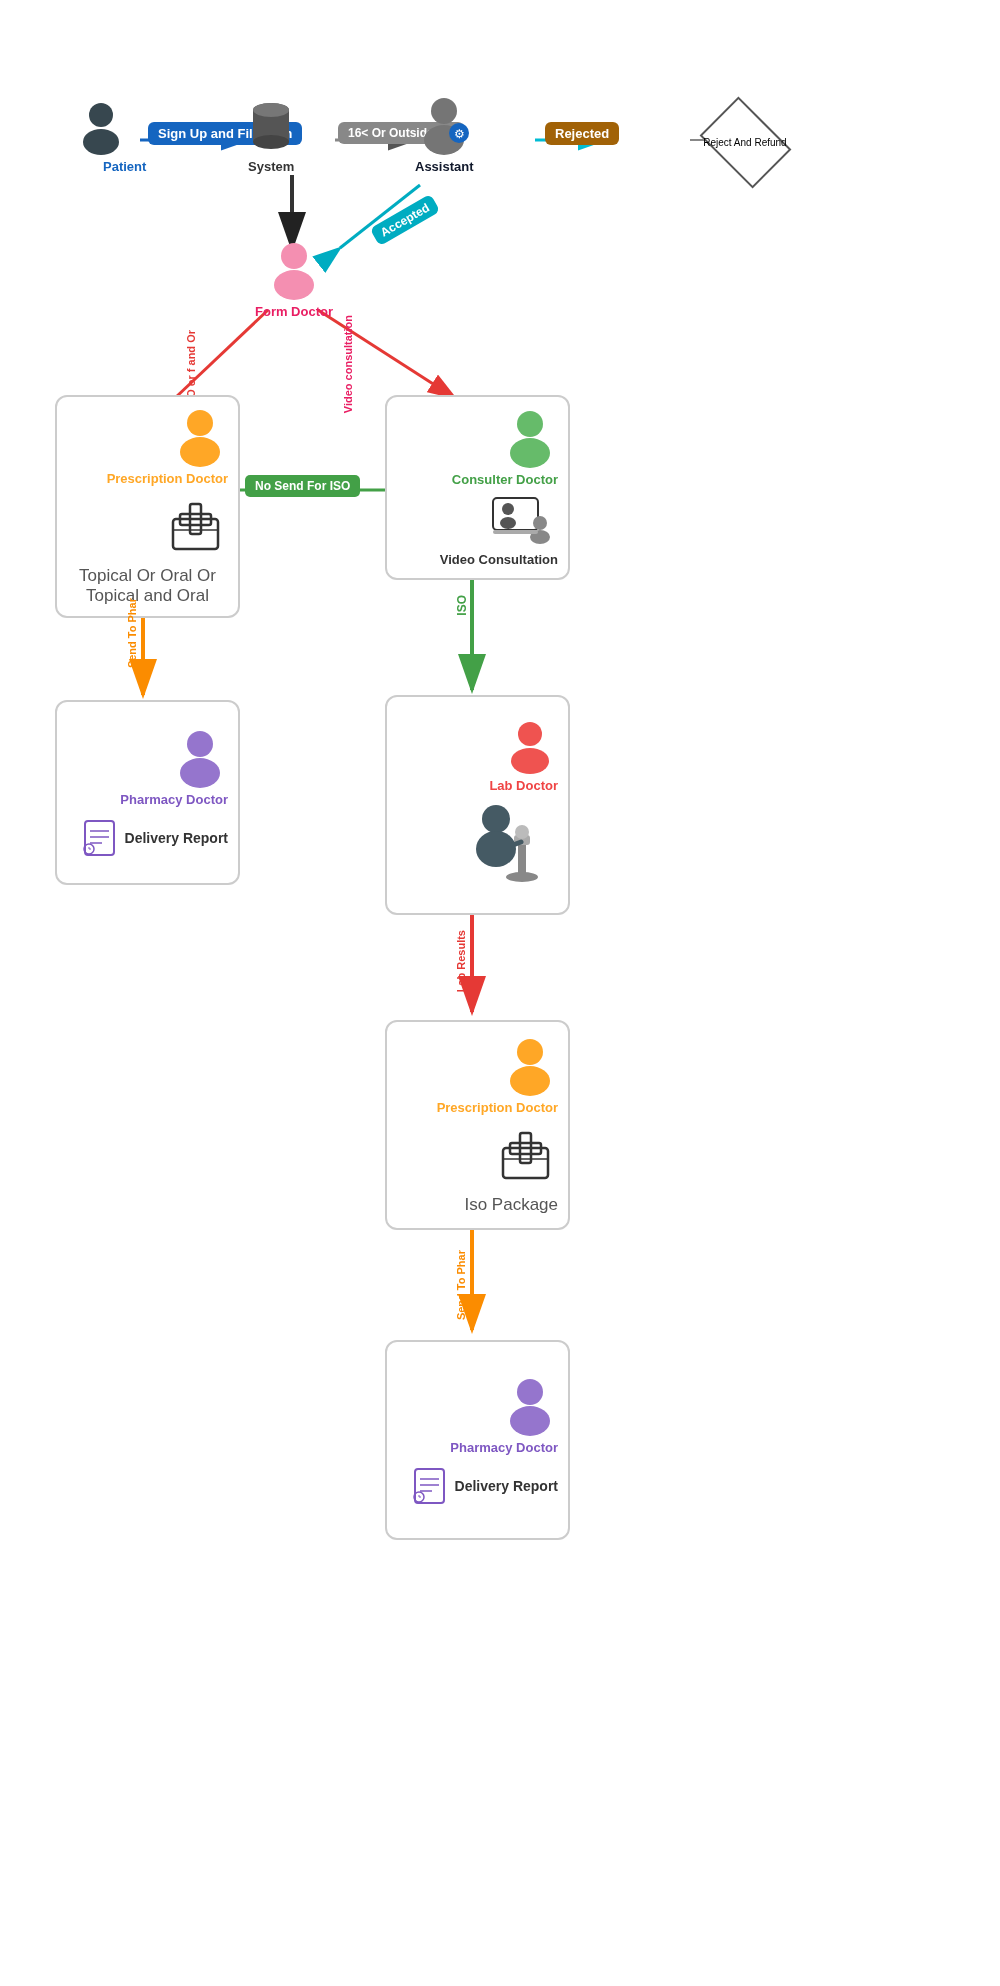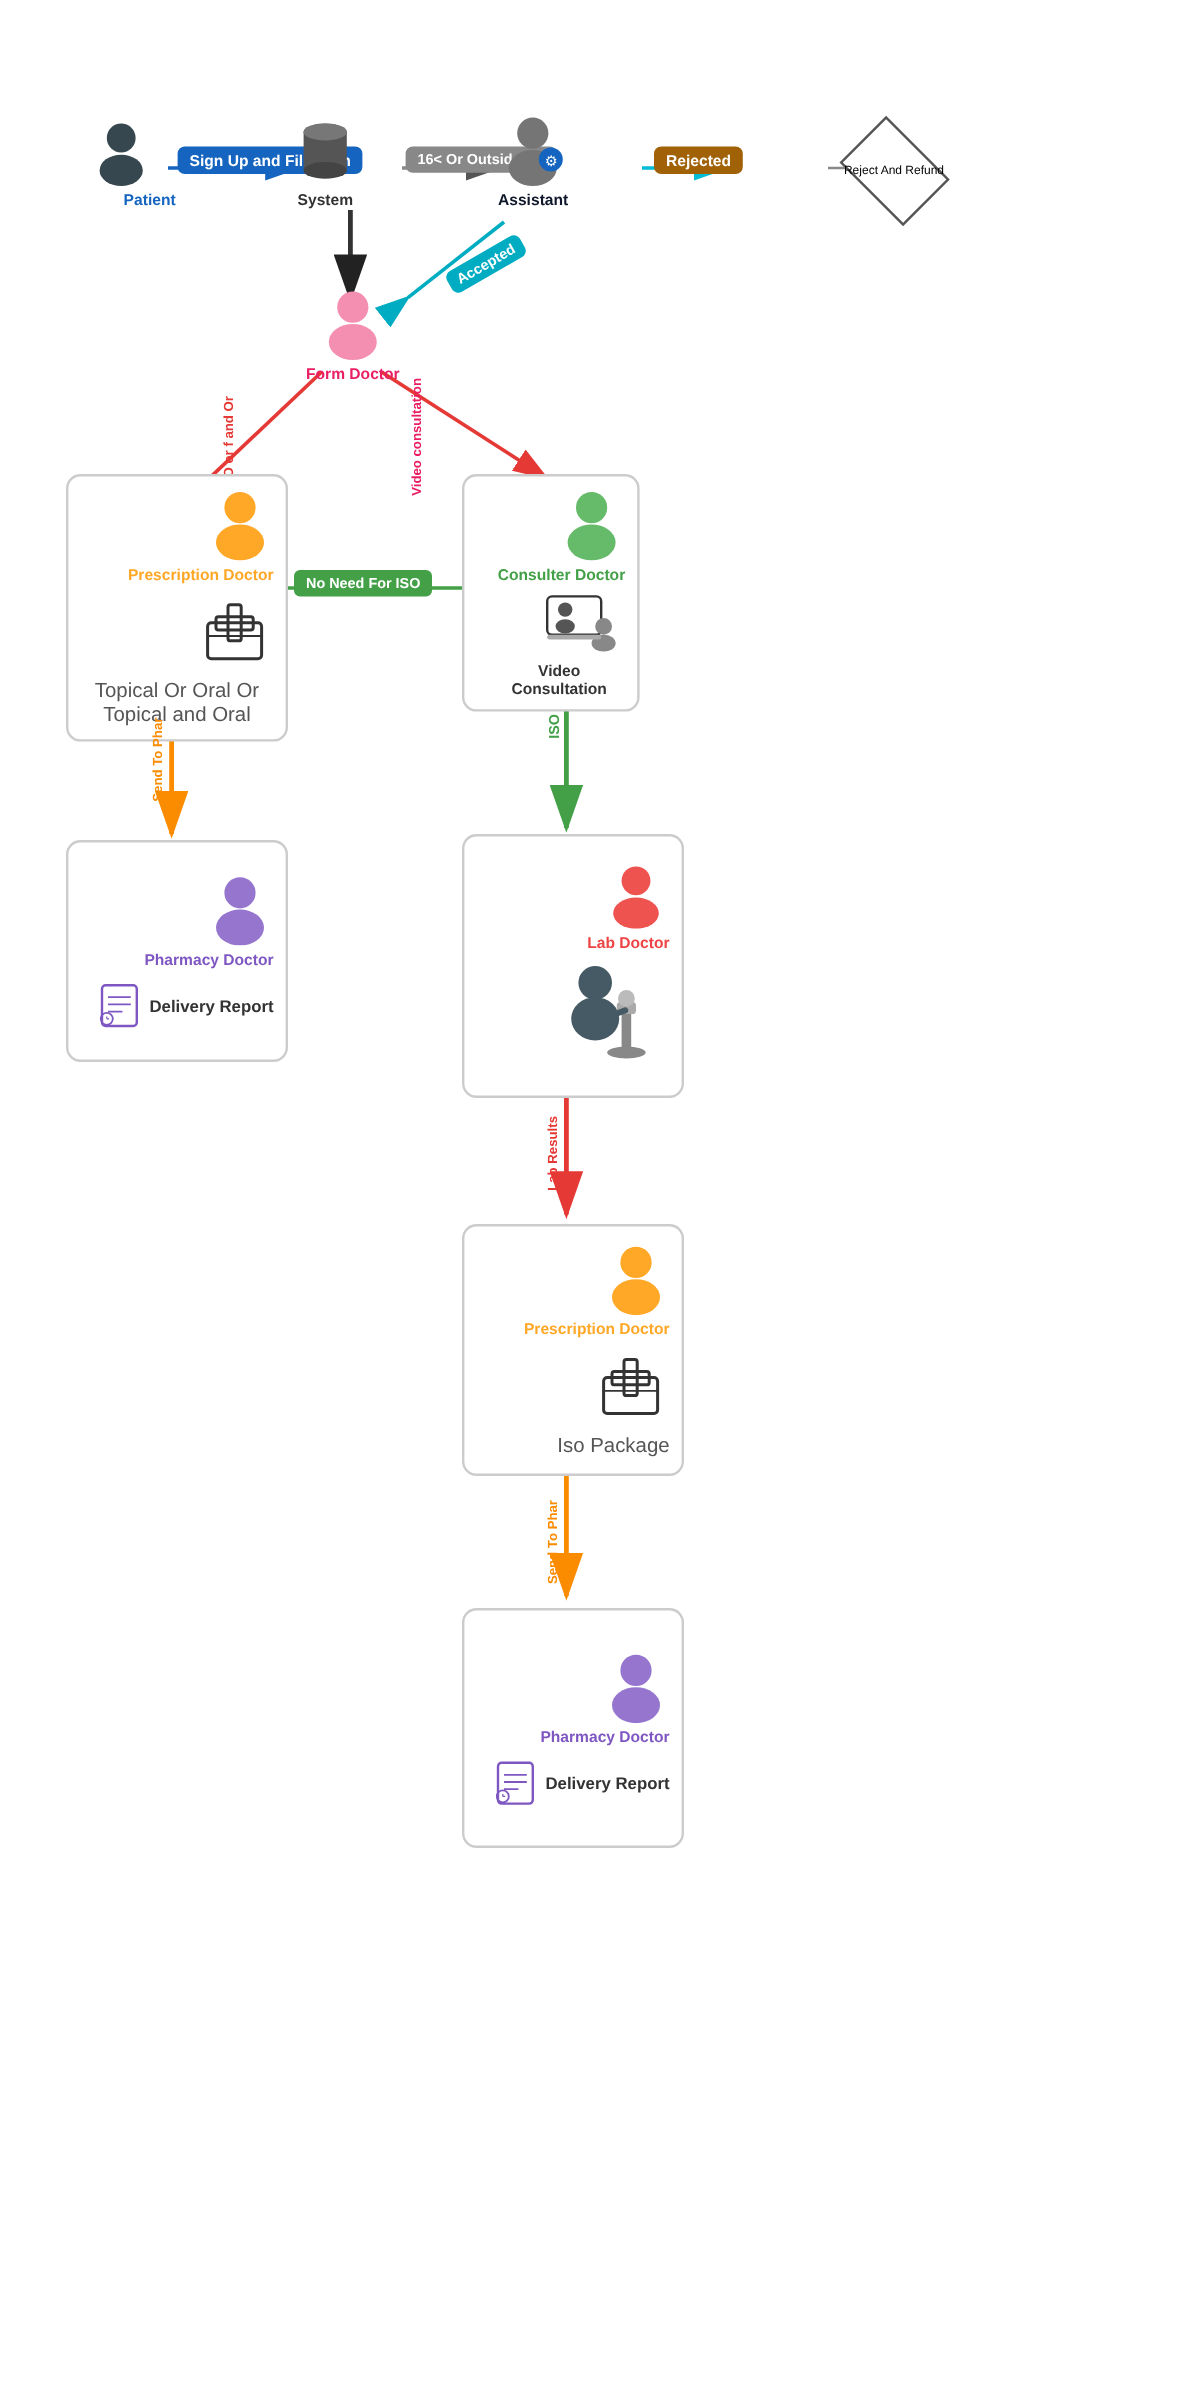--- a/index.html
+++ b/index.html
@@ -228,24 +228,24 @@
       <rect x="27" y="10" width="11" height="30" rx="2" fill="none" stroke="#333" stroke-width="2.5"></rect>
       <rect x="17" y="20" width="31" height="11" rx="2" fill="none" stroke="#333" stroke-width="2.5"></rect>
 
       <line x1="10" y1="36" x2="55" y2="36" stroke="#333" stroke-width="1.5"></line>
     </svg>
     <span class="sub-label">Topical Or Oral Or Topical and Oral</span>
   </div>
 
   <div style="position:absolute; left:245px; top:475px; display:flex; align-items:center; gap:0;">
 
-    <div style="background:#43a047; color:#fff; border-radius:5px; padding:4px 10px; font-size:12px; font-weight:bold; white-space:nowrap;">No Need For ISO</div>
-  </div>
-
-  <div class="box" style="position:absolute; left:385px; top:395px; width:148px; min-height:185px;padding-left:24px;">
+    <div style="background:#43a047; color:#fff; border-radius:5px; padding:4px 10px; font-size:12px; font-weight:bold; white-space:nowrap;">No Send For ISO</div>
+  </div>
+
+  <div class="box" style="position:absolute; left:385px; top:395px; width:185px; min-height:185px;padding-left:24px;">
 
     <svg width="55" height="60" viewBox="0 0 55 60">
       <circle cx="27" cy="16" r="13" fill="#66bb6a"></circle>
       <ellipse cx="27" cy="45" rx="20" ry="15" fill="#66bb6a"></ellipse>
     </svg>
     <span class="node-label" style="color:#43a047;">Consulter Doctor</span>
 
     <svg width="70" height="55" viewBox="0 0 70 55" style="margin-top:6px;">
 
       <rect x="5" y="5" width="45" height="32" rx="4" fill="none" stroke="#333" stroke-width="2"></rect>

